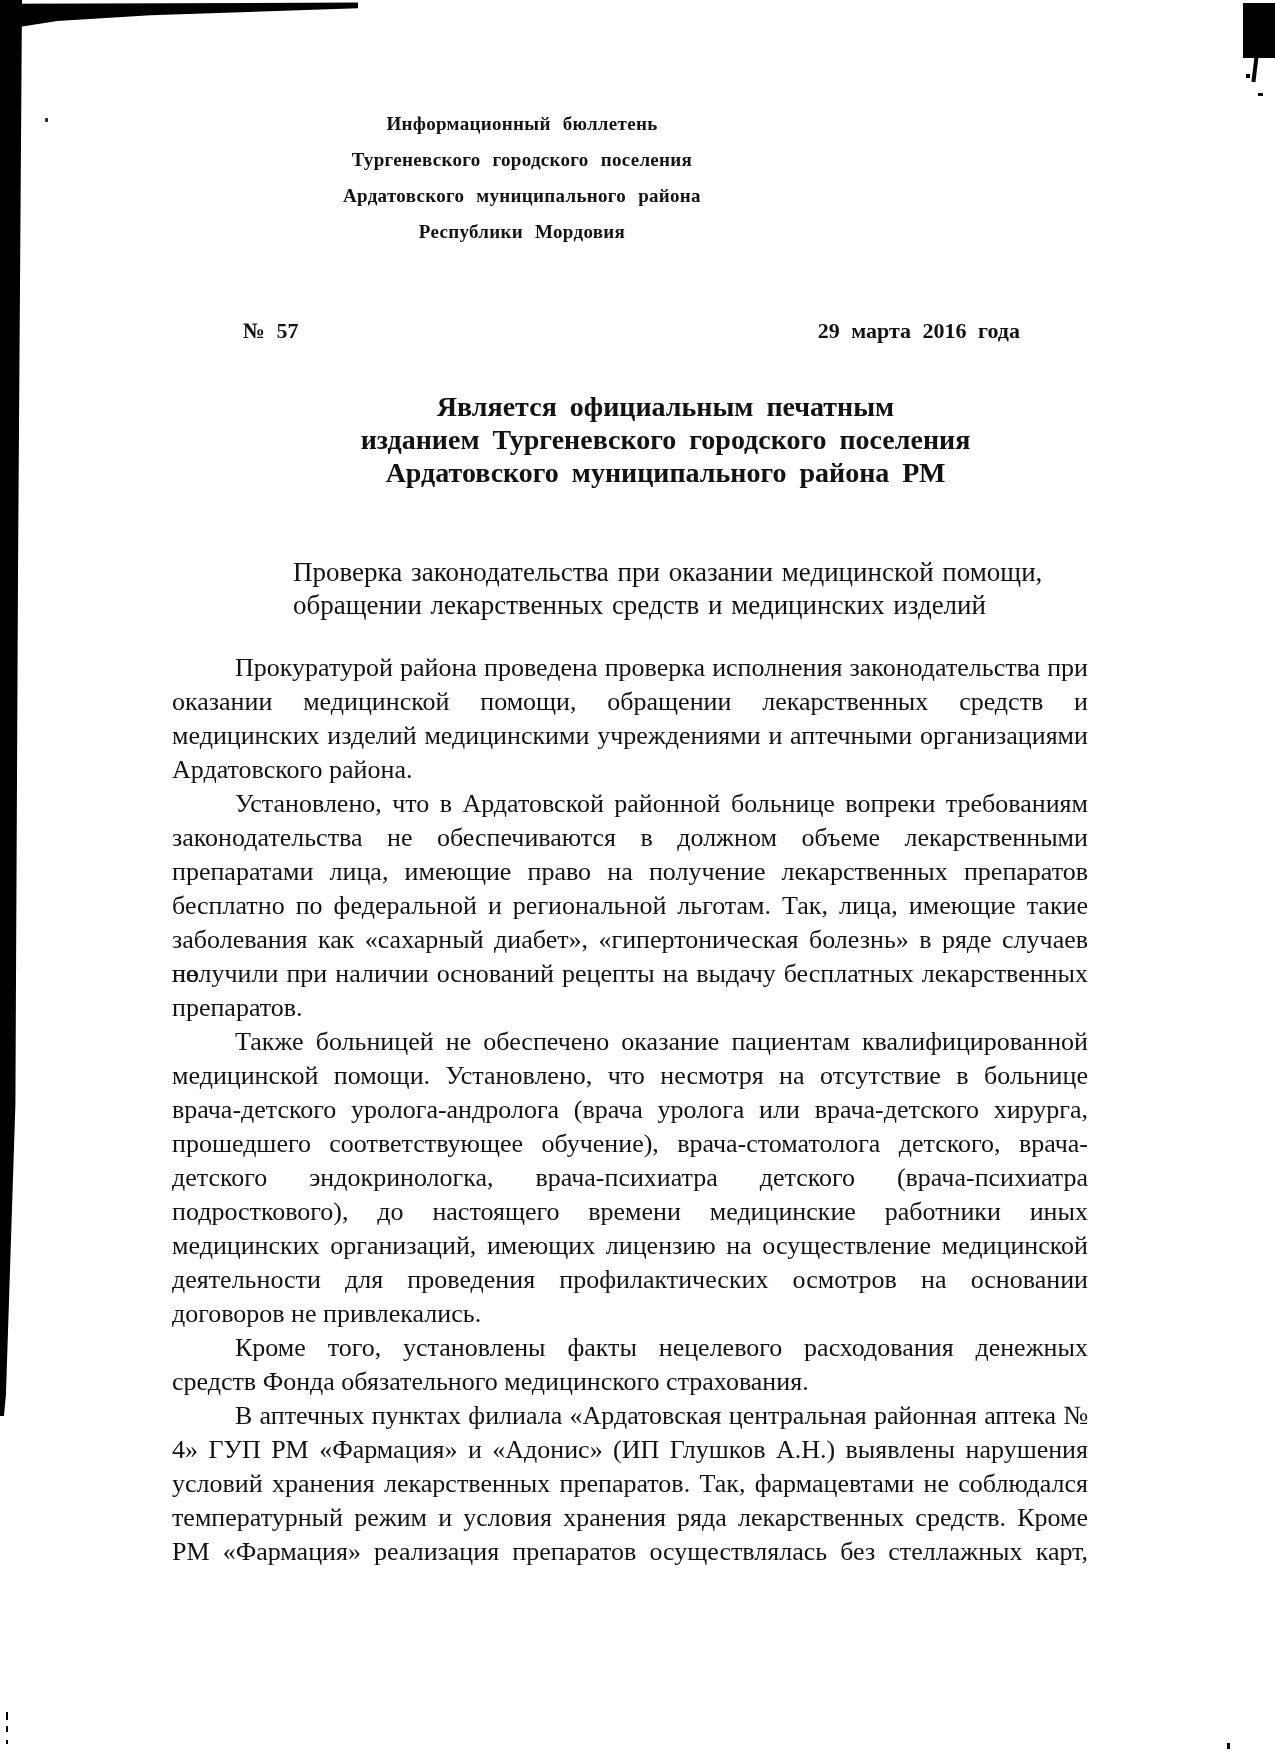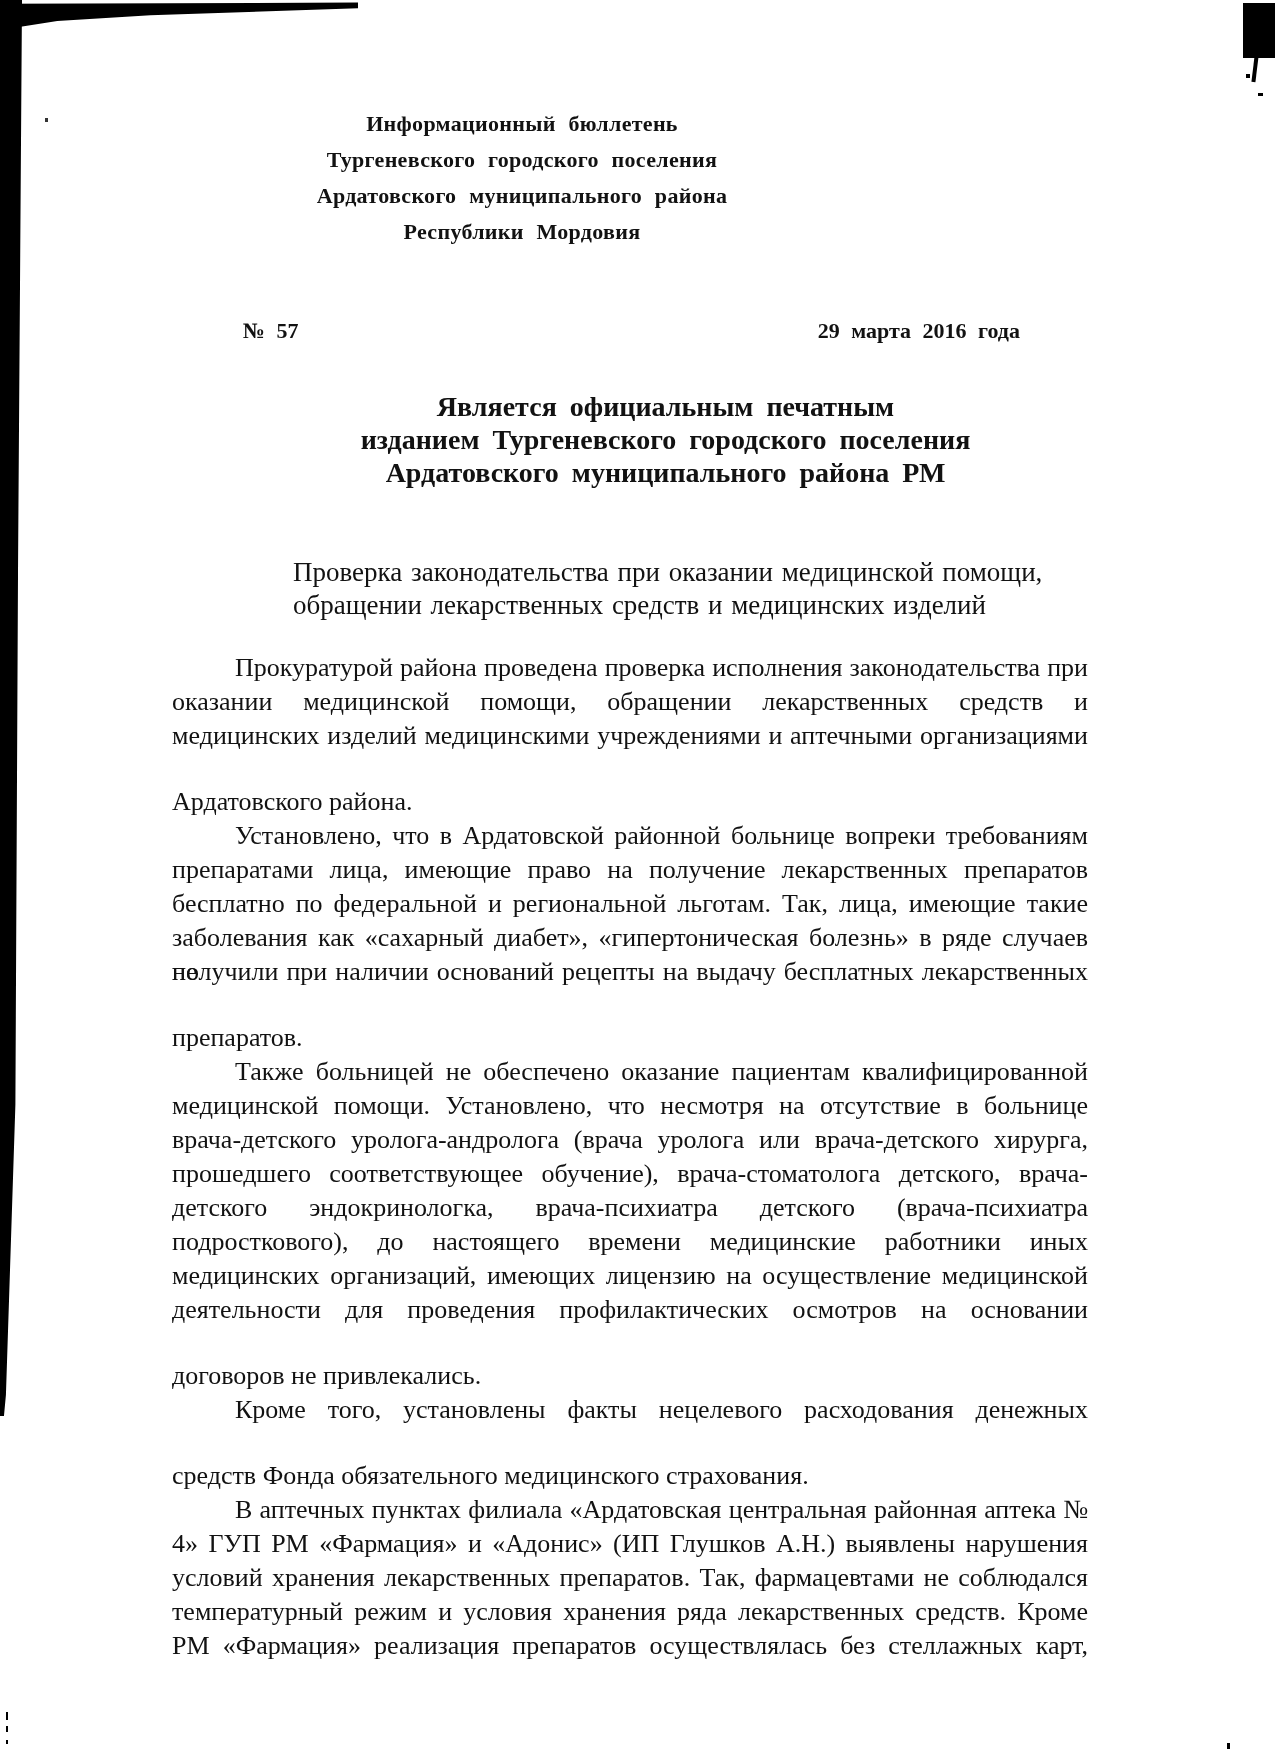--- a/index.html
+++ b/index.html
@@ -34,21 +34,21 @@
   .a-bl-t1 { left: 6px; top: 1712px; width: 2px; height: 8px; }
   .a-bl-t2 { left: 6px; top: 1726px; width: 2px; height: 6px; }
   .a-bl-t3 { left: 6px; top: 1740px; width: 2px; height: 4px; }
   .a-br-dot { left: 1227px; top: 1743px; width: 3px; height: 6px; }
 
   
   .masthead {
     position: absolute; top: 106px; left: 0; width: 1032px;
     padding-left: 12px; box-sizing: border-box;
     text-align: center; font-weight: bold;
-    font-size: 22px; line-height: 36px;
+    font-size: 19px; line-height: 36px;
     word-spacing: 7px; letter-spacing: 0.3px;
   }
   .issue-row {
     position: absolute; top: 318px; left: 172px; width: 916px;
     display: flex; justify-content: space-between; align-items: baseline;
     font-weight: bold; font-size: 22px;
     padding-left: 71px; padding-right: 68px; box-sizing: border-box;
     word-spacing: 6px;
   }
   .imprint {
@@ -63,21 +63,21 @@
     word-spacing: 2px;
   }
   .body-text {
     position: absolute; top: 651px; left: 172px; width: 916px;
     font-size: 26px;
   }
   .body-text .line {
     height: 34px; line-height: 34px; white-space: normal;
   }
   .line.just { text-align: justify; text-align-last: justify; }
-  .line.last { text-align: right; text-align-last: left; margin-top: 32px; }
+  .line.last { text-align: right; text-align-last: left; }
   .line.indent { text-indent: 63px; }
 </style>
 </head>
 <body>
 
 <div class="page" style="--paper: #ffffff; --ink: #121212; --artifact: #000000;">
 
   <div class="artifact a-left-bar"></div>
   <div class="artifact a-top-wedge"></div>
   <div class="artifact a-tr-block"></div>
@@ -112,20 +112,21 @@
       <div>Проверка законодательства при оказании медицинской помощи,</div>
       <div>обращении лекарственных средств и медицинских изделий</div>
     </h1>
 
   <div class="body-text">
       <div class="line just indent">Прокуратурой района проведена проверка исполнения законодательства при</div>
       <div class="line just">оказании медицинской помощи, обращении лекарственных средств и</div>
       <div class="line just">медицинских изделий медицинскими учреждениями и аптечными организациями</div>
       <div class="line last">Ардатовского района.</div>
       <div class="line just indent">Установлено, что в Ардатовской районной больнице вопреки требованиям</div>
+      <div class="line just">законодательства не обеспечиваются в должном объеме лекарственными</div>
       <div class="line just">препаратами лица, имеющие право на получение лекарственных препаратов</div>
       <div class="line just">бесплатно по федеральной и региональной льготам. Так, лица, имеющие такие</div>
       <div class="line just">заболевания как «сахарный диабет», «гипертоническая болезнь» в ряде случаев не</div>
       <div class="line just">получили при наличии оснований рецепты на выдачу бесплатных лекарственных</div>
       <div class="line last">препаратов.</div>
       <div class="line just indent">Также больницей не обеспечено оказание пациентам квалифицированной</div>
       <div class="line just">медицинской помощи. Установлено, что несмотря на отсутствие в больнице</div>
       <div class="line just">врача-детского уролога-андролога (врача уролога или врача-детского хирурга,</div>
       <div class="line just">прошедшего соответствующее обучение), врача-стоматолога детского, врача-</div>
       <div class="line just">детского эндокринологка, врача-психиатра детского (врача-психиатра</div>

